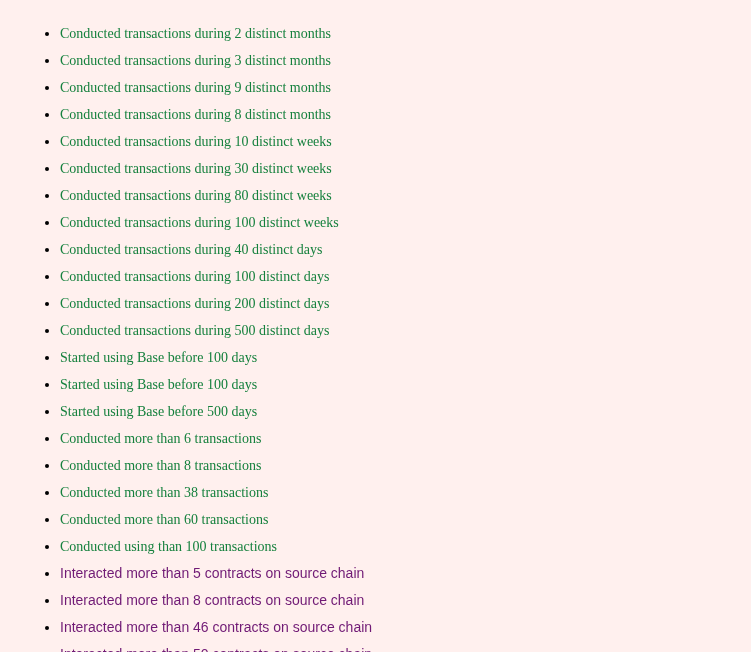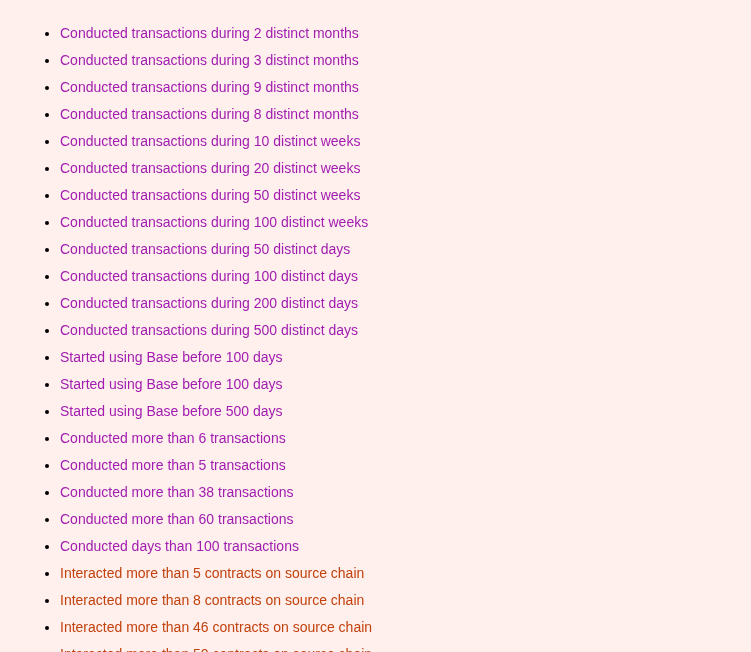--- a/index.html
+++ b/index.html
@@ -26,53 +26,54 @@
       list-style: disc;
       padding-left: 30px;
     }
 
     ul li {
       padding: 3px 0;
       line-height: 1.5;
     }
 
     .blue-link {
-      color: #a21caf;
+      color: #15803d;
       text-decoration: none;
+      font-family: Liberation Serif, serif;
     }
 
     .orange-link {
-      color: #c2410c;
+      color: #701a75;
       text-decoration: none;
       text-align: right;
     }
   </style>
 </head>
 <body>
 
 <div class="container">
   <ul id="criteria-list">
   <li><a href="#" class="blue-link">Conducted transactions during 2 distinct months</a></li>
       <li><a href="#" class="blue-link">Conducted transactions during 3 distinct months</a></li>
       <li><a href="#" class="blue-link">Conducted transactions during 9 distinct months</a></li>
       <li><a href="#" class="blue-link">Conducted transactions during 8 distinct months</a></li>
       <li><a href="#" class="blue-link">Conducted transactions during 10 distinct weeks</a></li>
-      <li><a href="#" class="blue-link">Conducted transactions during 20 distinct weeks</a></li>
-      <li><a href="#" class="blue-link">Conducted transactions during 50 distinct weeks</a></li>
+      <li><a href="#" class="blue-link">Conducted transactions during 30 distinct weeks</a></li>
+      <li><a href="#" class="blue-link">Conducted transactions during 80 distinct weeks</a></li>
       <li><a href="#" class="blue-link">Conducted transactions during 100 distinct weeks</a></li>
-      <li><a href="#" class="blue-link">Conducted transactions during 50 distinct days</a></li>
+      <li><a href="#" class="blue-link">Conducted transactions during 40 distinct days</a></li>
       <li><a href="#" class="blue-link">Conducted transactions during 100 distinct days</a></li>
       <li><a href="#" class="blue-link">Conducted transactions during 200 distinct days</a></li>
       <li><a href="#" class="blue-link">Conducted transactions during 500 distinct days</a></li>
       <li><a href="#" class="blue-link">Started using Base before 100 days</a></li>
       <li><a href="#" class="blue-link">Started using Base before 100 days</a></li>
       <li><a href="#" class="blue-link">Started using Base before 500 days</a></li>
       <li><a href="#" class="blue-link">Conducted more than 6 transactions</a></li>
-      <li><a href="#" class="blue-link">Conducted more than 5 transactions</a></li>
+      <li><a href="#" class="blue-link">Conducted more than 8 transactions</a></li>
       <li><a href="#" class="blue-link">Conducted more than 38 transactions</a></li>
       <li><a href="#" class="blue-link">Conducted more than 60 transactions</a></li>
-      <li><a href="#" class="blue-link">Conducted days than 100 transactions</a></li>
+      <li><a href="#" class="blue-link">Conducted using than 100 transactions</a></li>
       <li><a href="#" class="orange-link">Interacted more than 5 contracts on source chain</a></li>
       <li><a href="#" class="orange-link">Interacted more than 8 contracts on source chain</a></li>
       <li><a href="#" class="orange-link">Interacted more than 46 contracts on source chain</a></li>
       <li><a href="#" class="orange-link">Interacted more than 50 contracts on source chain</a></li>
     </ul>
 </div>
 
 </body></html>

